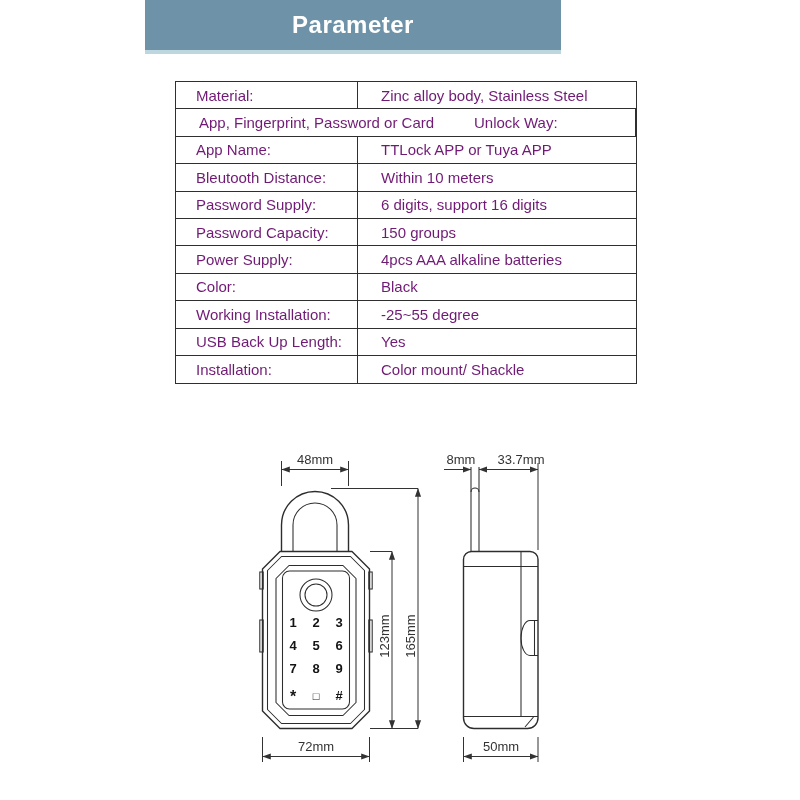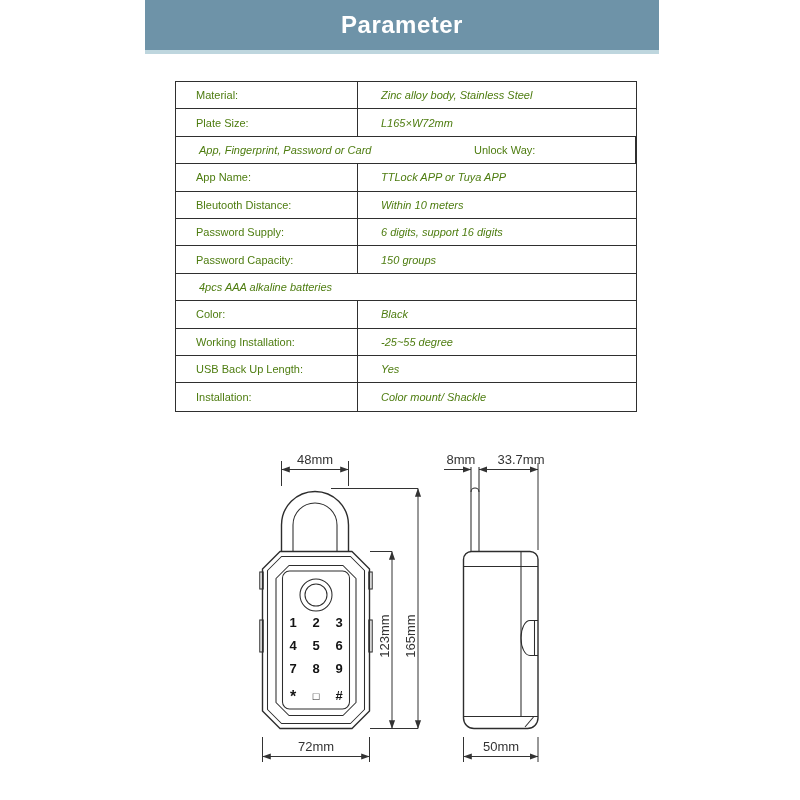--- a/index.html
+++ b/index.html
@@ -2,42 +2,42 @@
 <html><head>
 <meta charset="utf-8">
 <style>
   html,body{margin:0;padding:0;}
   body{
     width:800px;height:800px;background:#ffffff;position:relative;overflow:hidden;
     font-family:"Liberation Sans",sans-serif;
   }
   
   .banner{
-    position:absolute;left:145px;top:0;width:514px;height:50px;
+    position:absolute;left:145px;top:0;width:416px;height:50px;
     background:#6e93a8;border-bottom:4px solid #bed6de;
     display:flex;align-items:center;justify-content:center;
   }
   .banner .title{
     color:#ffffff;font-size:24px;font-weight:bold;letter-spacing:.5px;
   }
   
   .spec-table{
     position:absolute;left:175px;top:81px;width:462px;
     border:1px solid #2f2f2f;box-sizing:border-box;background:#fff;
   }
   .spec-row{
     display:flex;height:27.4px;border-bottom:1px solid #2f2f2f;box-sizing:border-box;
   }
   .spec-row:last-child{border-bottom:none;justify-content:center;}
   .cell{
-    display:flex;align-items:center;font-size:11px;color:#4d7c0f;box-sizing:border-box;
+    display:flex;align-items:center;font-size:15px;color:#701a75;box-sizing:border-box;
     white-space:nowrap;
   }
   .cell.label{width:182px;border-right:1px solid #2f2f2f;padding-left:20px;}
-  .cell.value{flex:1;padding-left:23px;font-style:italic;}
+  .cell.value{flex:1;padding-left:23px;}
   
   svg.drawing{position:absolute;left:0;top:0;width:800px;height:800px;}
   .outline{fill:none;stroke:#2d2d2d;stroke-width:1.4;stroke-linejoin:round;}
   .thin{fill:none;stroke:#2d2d2d;stroke-width:1.05;stroke-linejoin:round;}
   .dimline{fill:none;stroke:#333333;stroke-width:1;}
   .tab{fill:#ffffff;stroke:#2d2d2d;stroke-width:1.05;}
   text.dim{font-size:13px;fill:#333333;text-anchor:middle;font-family:"Liberation Sans",sans-serif;}
   text.key{font-size:13px;font-weight:bold;fill:#141414;text-anchor:middle;font-family:"Liberation Sans",sans-serif;}
   text.key.star{font-size:16px;}
   text.key.sq{font-size:11px;}
@@ -48,44 +48,41 @@
 <div class="banner">
   <span class="title">Parameter</span>
 </div>
 
 <div class="spec-table">
     <div class="spec-row">
       <div class="cell label">Material:</div>
       <div class="cell value">Zinc alloy body, Stainless Steel</div>
     </div>
     <div class="spec-row">
-      <div class="cell label">Plate Size:</div>
-      <div class="cell value">L165×W72mm</div>
-    </div>
-    <div class="spec-row">
       <div class="cell value">App, Fingerprint, Password or Card</div>
       <div class="cell label">Unlock Way:</div>
     </div>
     <div class="spec-row">
       <div class="cell label">App Name:</div>
       <div class="cell value">TTLock APP or Tuya APP</div>
     </div>
     <div class="spec-row">
       <div class="cell label">Bleutooth Distance:</div>
       <div class="cell value">Within 10 meters</div>
     </div>
     <div class="spec-row">
       <div class="cell label">Password Supply:</div>
       <div class="cell value">6 digits, support 16 digits</div>
     </div>
     <div class="spec-row">
       <div class="cell label">Password Capacity:</div>
       <div class="cell value">150 groups</div>
     </div>
     <div class="spec-row">
+      <div class="cell label">Power Supply:</div>
       <div class="cell value">4pcs AAA alkaline batteries</div>
     </div>
     <div class="spec-row">
       <div class="cell label">Color:</div>
       <div class="cell value">Black</div>
     </div>
     <div class="spec-row">
       <div class="cell label">Working Installation:</div>
       <div class="cell value">-25~55 degree</div>
     </div>

